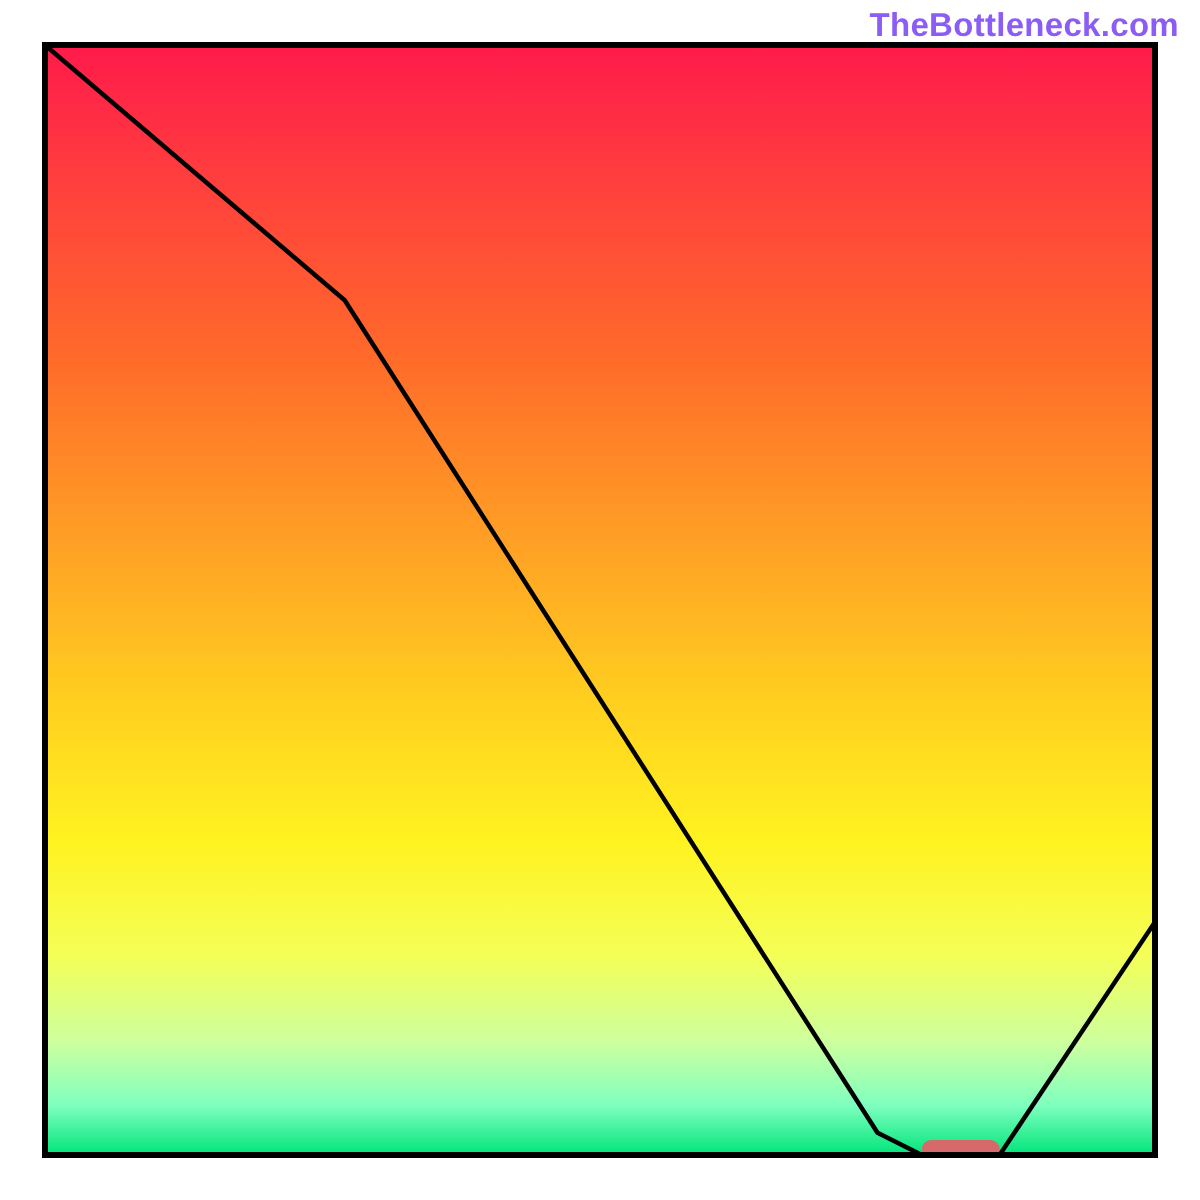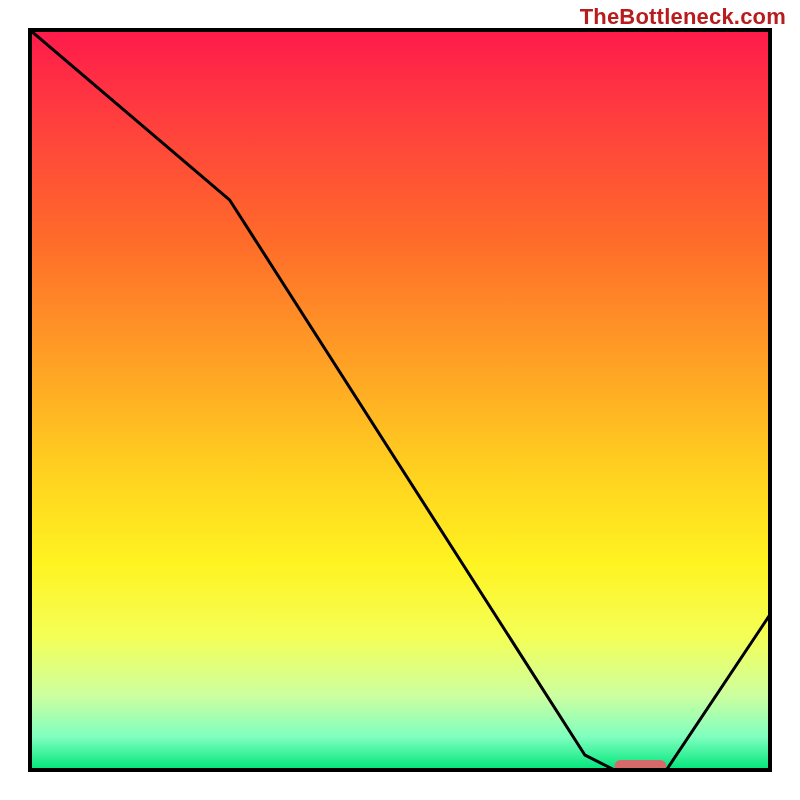--- a/index.html
+++ b/index.html
@@ -15,21 +15,21 @@
     position: relative;
     width: 800px;
     height: 800px;
   }
   .watermark {
     position: absolute;
     top: 4px;
     right: 14px;
     font-size: 22px;
     font-weight: 600;
-    color: #b91c1c;
+    color: #8b5cf6;
     letter-spacing: 0.2px;
   }
   svg.plot {
     position: absolute;
     left: 0;
     top: 0;
     width: 800px;
     height: 800px;
   }
 </style>

